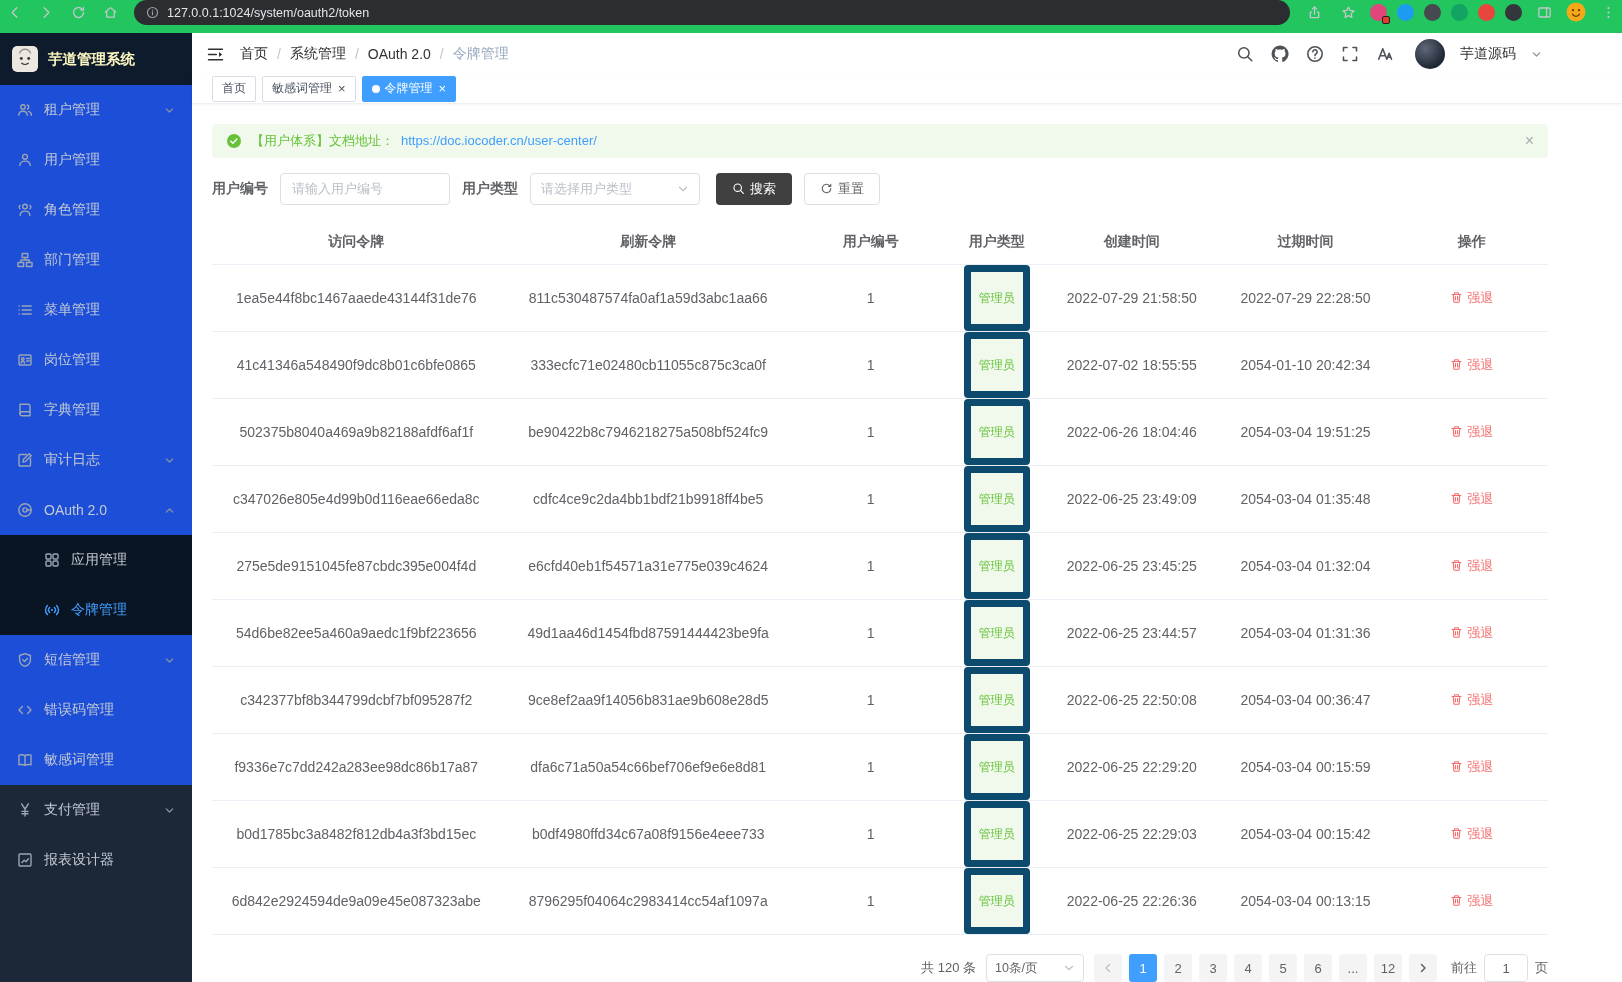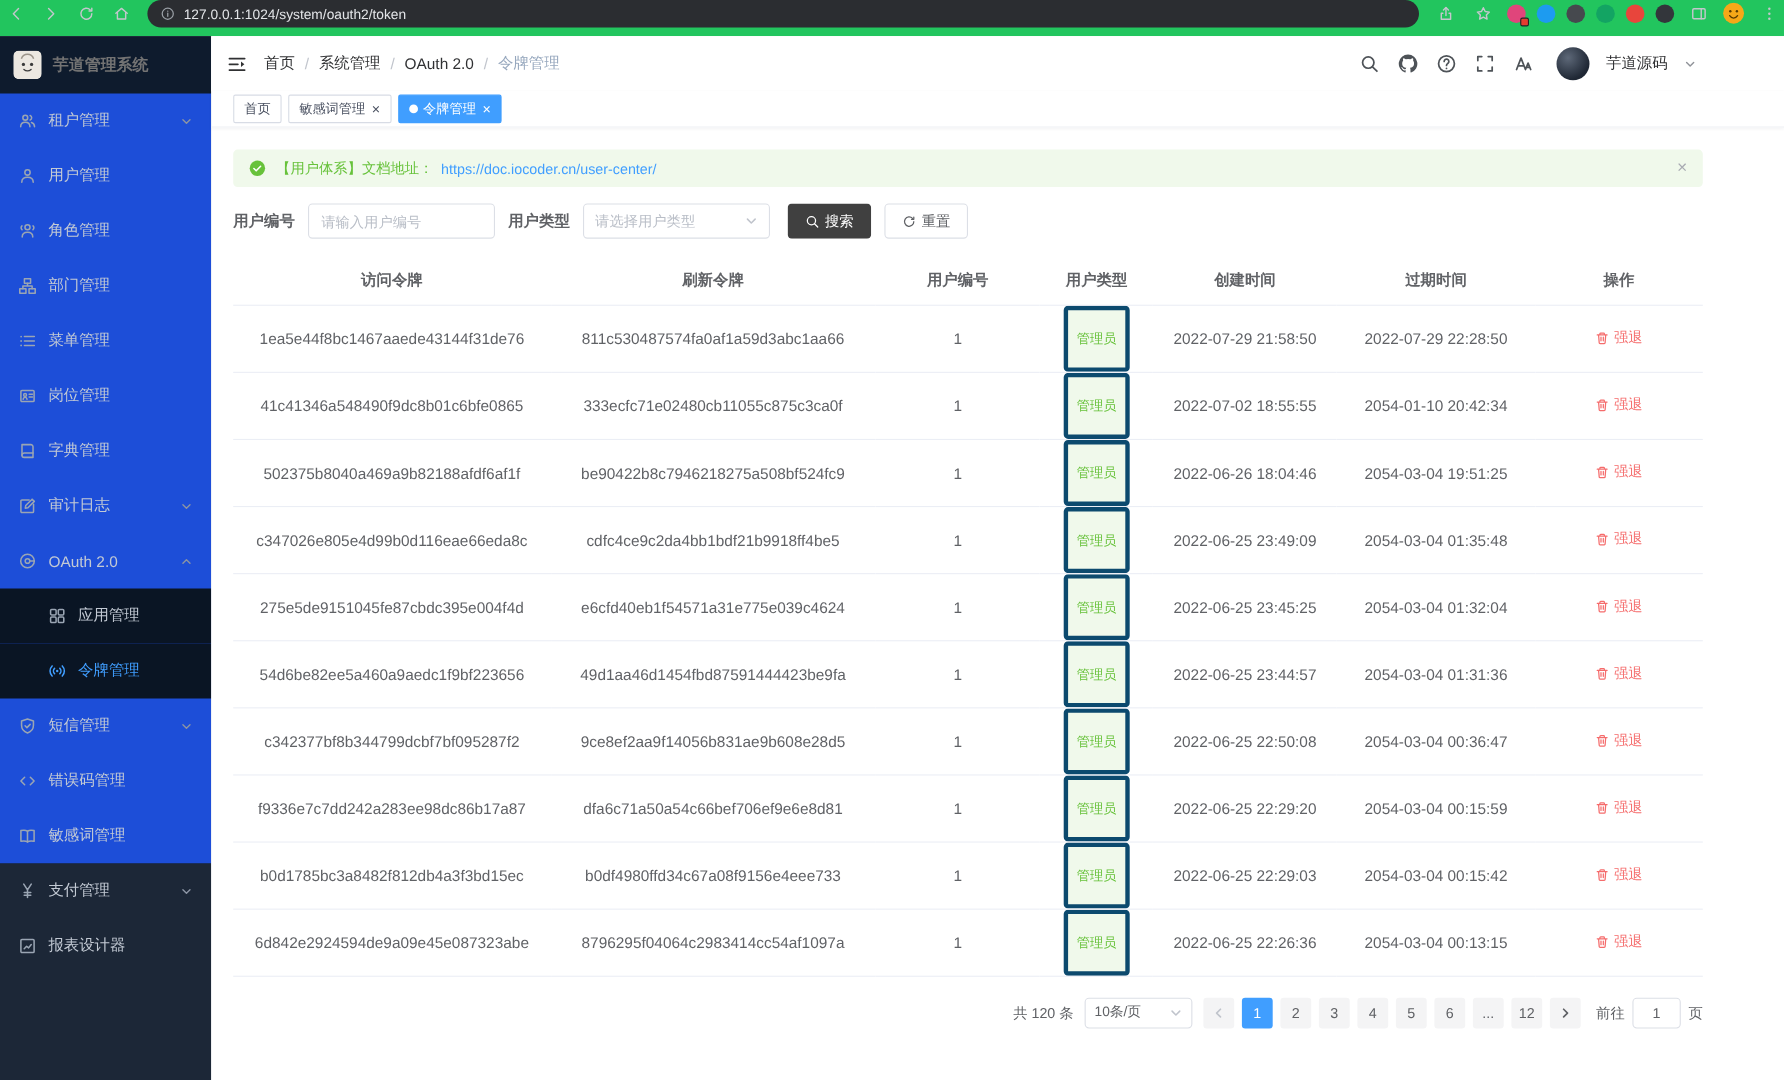--- a/index.html
+++ b/index.html
@@ -20,21 +20,21 @@
   .chrome-right{display:flex;align-items:center;gap:10px;}
   .ext-dot{width:17px;height:17px;border-radius:50%;position:relative;display:inline-block;cursor:pointer;}
   .ext-badge{position:absolute;right:-3px;bottom:-3px;width:8px;height:8px;background:#e43b2f;border-radius:2px;border:1px solid #202225;}
   .chrome-avatar{width:20px;height:20px;border-radius:50%;overflow:hidden;cursor:pointer;}
 
   
   .app{display:flex;height:949px;}
   .sidebar{width:192px;flex-shrink:0;display:flex;flex-direction:column;background:#0e1b2d;}
   .side-logo{height:52px;display:flex;align-items:center;gap:10px;padding:0 12px;background:#0e1b2d;cursor:pointer;}
   .logo-img{width:26px;height:26px;border-radius:5px;overflow:hidden;}
-  .logo-title{color:#737373;font-size:14.5px;font-weight:700;white-space:nowrap;}
+  .logo-title{color:#fef9c3;font-size:14.5px;font-weight:700;white-space:nowrap;}
   .side-nav{background:#1d4ed8;}
   .menu-item{height:50px;display:flex;align-items:center;gap:11px;padding:0 17px;font-size:14px;color:#c3cad4;cursor:pointer;white-space:nowrap;}
   .menu-item .mi-icon{color:#9aa5b3;display:flex;}
   .menu-item .mi-icon svg{width:16px;height:16px;}
   .menu-item .chev{margin-left:auto;color:#8b94a3;display:flex;}
   .menu-item .chev svg{width:11px;height:11px;}
   .menu-item .chev.up svg{transform:rotate(180deg);}
   .submenu .menu-item{padding-left:44px;background:#0a1524;}
   .menu-item.active,.menu-item.active .mi-icon{color:#409eff;}
   .side-bottom{flex:1;background:#1c2737;}
@@ -80,21 +80,21 @@
   .sel-caret{color:#c0c4cc;display:flex;}
   .sel-caret svg{width:12px;height:12px;}
   .btn{height:32px;border-radius:4px;display:inline-flex;align-items:center;gap:5px;padding:0 15px;font-size:13px;cursor:pointer;border:1px solid transparent;}
   .btn svg{width:13px;height:13px;}
   .btn-primary{background:#404040;color:#fff;margin-left:4px;}
   .btn-plain{background:#fff;border-color:#dcdfe6;color:#606266;}
 
   .data-table{width:100%;margin-top:16px;border-collapse:collapse;table-layout:fixed;font-size:14px;color:#606266;}
   .data-table th{height:44px;font-weight:700;color:#606266;border-bottom:1px solid #ebeef5;text-align:center;white-space:nowrap;}
   .data-table td{height:48px;text-align:center;border-bottom:1px solid #ebeef5;white-space:nowrap;overflow:hidden;}
-  .tag-success{display:inline-block;background:#f0f9eb;border:4px solid #0c4a6e;color:#67c23a;font-size:12px;line-height:20px;padding:16px 8px;border-radius:4px;}
+  .tag-success{display:inline-block;background:#f0f9eb;border:7px solid #0c4a6e;color:#67c23a;font-size:12px;line-height:20px;padding:16px 8px;border-radius:4px;}
   .action-link{color:#f56c6c;font-size:13px;display:inline-flex;align-items:center;gap:4px;cursor:pointer;}
   .action-link svg{width:13px;height:13px;}
 
   .pagination{margin-top:19px;display:flex;align-items:center;justify-content:flex-end;gap:10px;font-size:13px;color:#606266;}
   .page-size{width:98px;height:28px;border:1px solid #dcdfe6;border-radius:4px;display:flex;align-items:center;justify-content:space-between;padding:0 8px;font-size:12.5px;color:#606266;background:#fff;cursor:pointer;}
   .pager{display:inline-flex;align-items:center;gap:7px;}
   .pg{min-width:28px;height:28px;border:none;border-radius:3px;background:#f4f4f5;color:#606266;font-size:13px;display:inline-flex;align-items:center;justify-content:center;cursor:pointer;padding:0 4px;}
   .pg svg{width:12px;height:12px;}
   .pg.active{background:#409eff;color:#fff;}
   .pg.disabled{color:#c0c4cc;cursor:default;}

